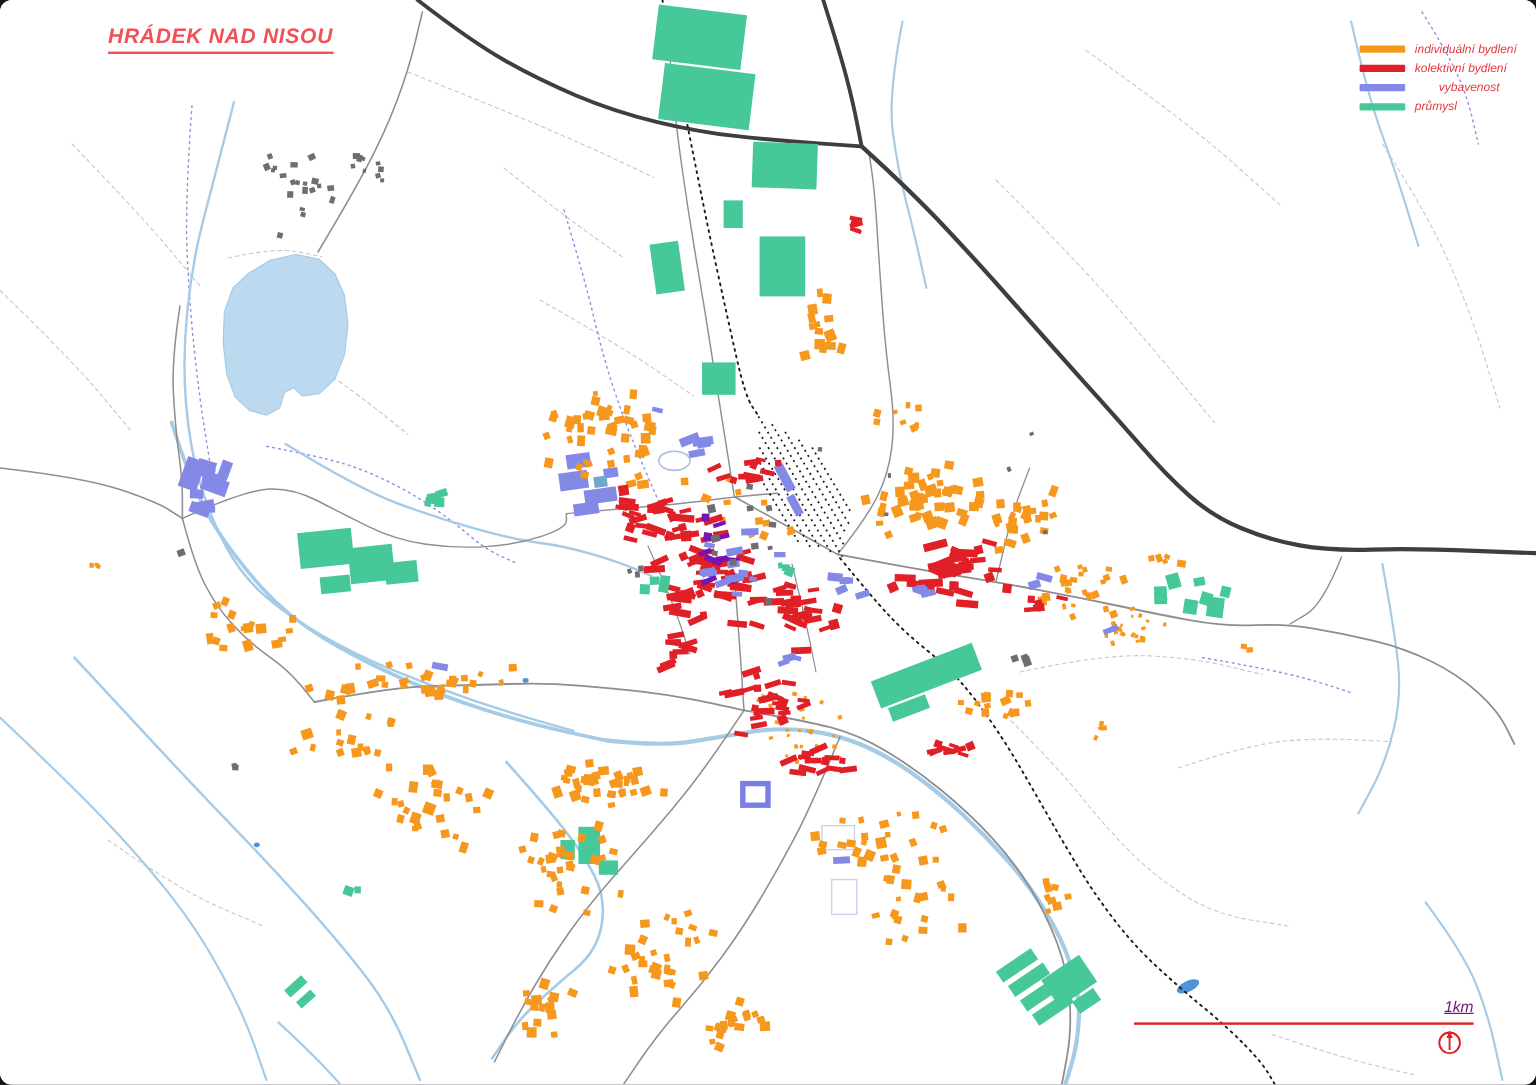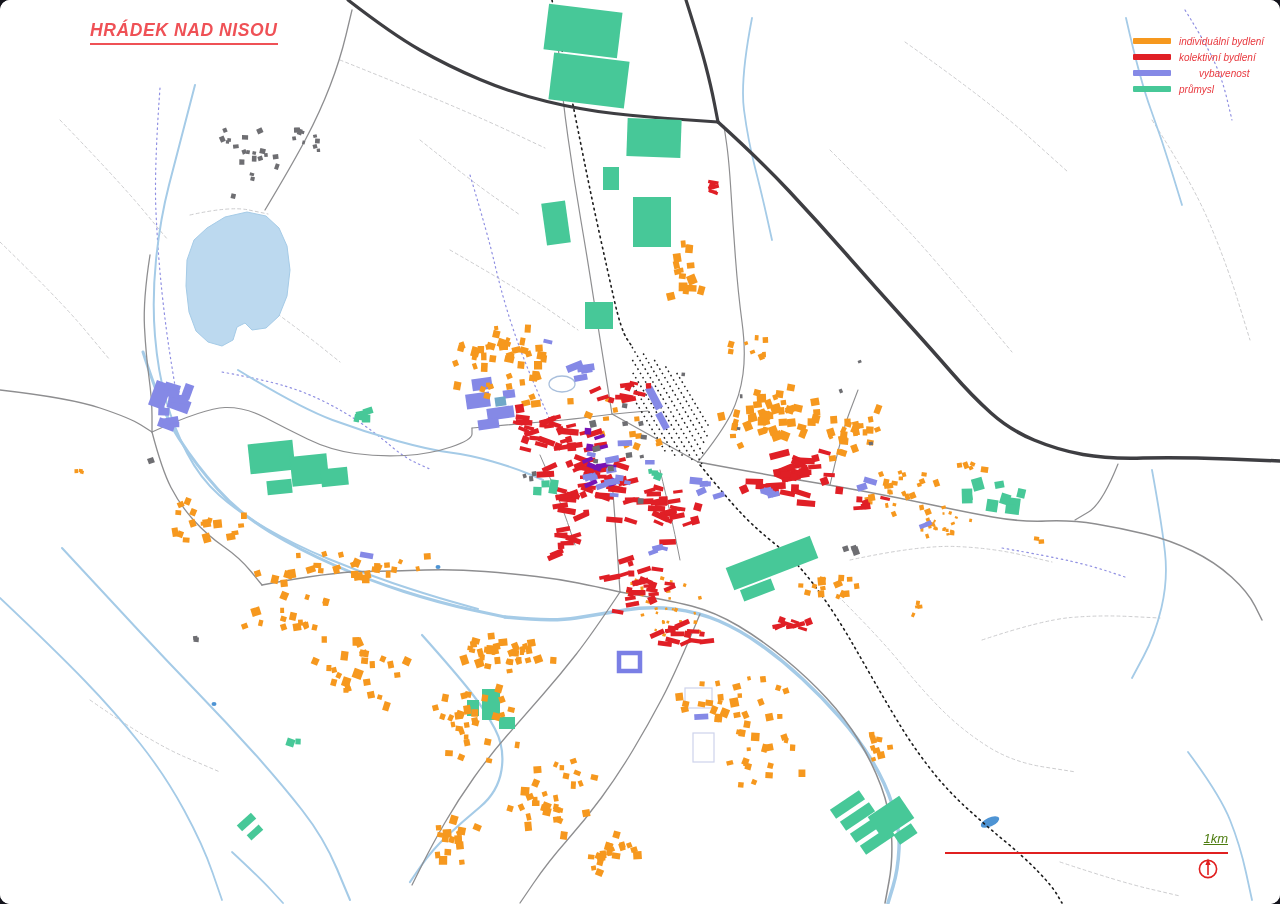--- a/index.html
+++ b/index.html
@@ -1024,21 +1024,21 @@
         <div class="legend-swatch" style="background: rgb(133, 137, 230);"></div>
         <div class="legend-label" style="color: rgb(232, 56, 62); margin-left: 20px;">vybavenost</div>
       </div>
       <div class="legend-row">
         <div class="legend-swatch" style="background: rgb(71, 200, 152);"></div>
         <div class="legend-label" style="color: rgb(232, 56, 62);">průmysl</div>
       </div>
     </div>
 
   <div class="scalebar" style="background: rgb(224, 32, 32);"></div>
-  <div class="scale-label" style="color: #4d7c0f; text-decoration: underline;">1km</div>
+  <div class="scale-label" style="color: #701a75; text-decoration: underline;">1km</div>
 
   <div class="north">
     <svg width="24" height="24" viewBox="0 0 24 24">
       <circle cx="12" cy="13" r="8.6" fill="none" stroke="#e02020" stroke-width="1.6"></circle>
       <line x1="12" y1="19" x2="12" y2="6.2" stroke="#e02020" stroke-width="1.6"></line>
       <polygon points="12,2.6 9.4,9 14.6,9" fill="#e02020"></polygon>
     </svg>
   </div>
 </div>
 

